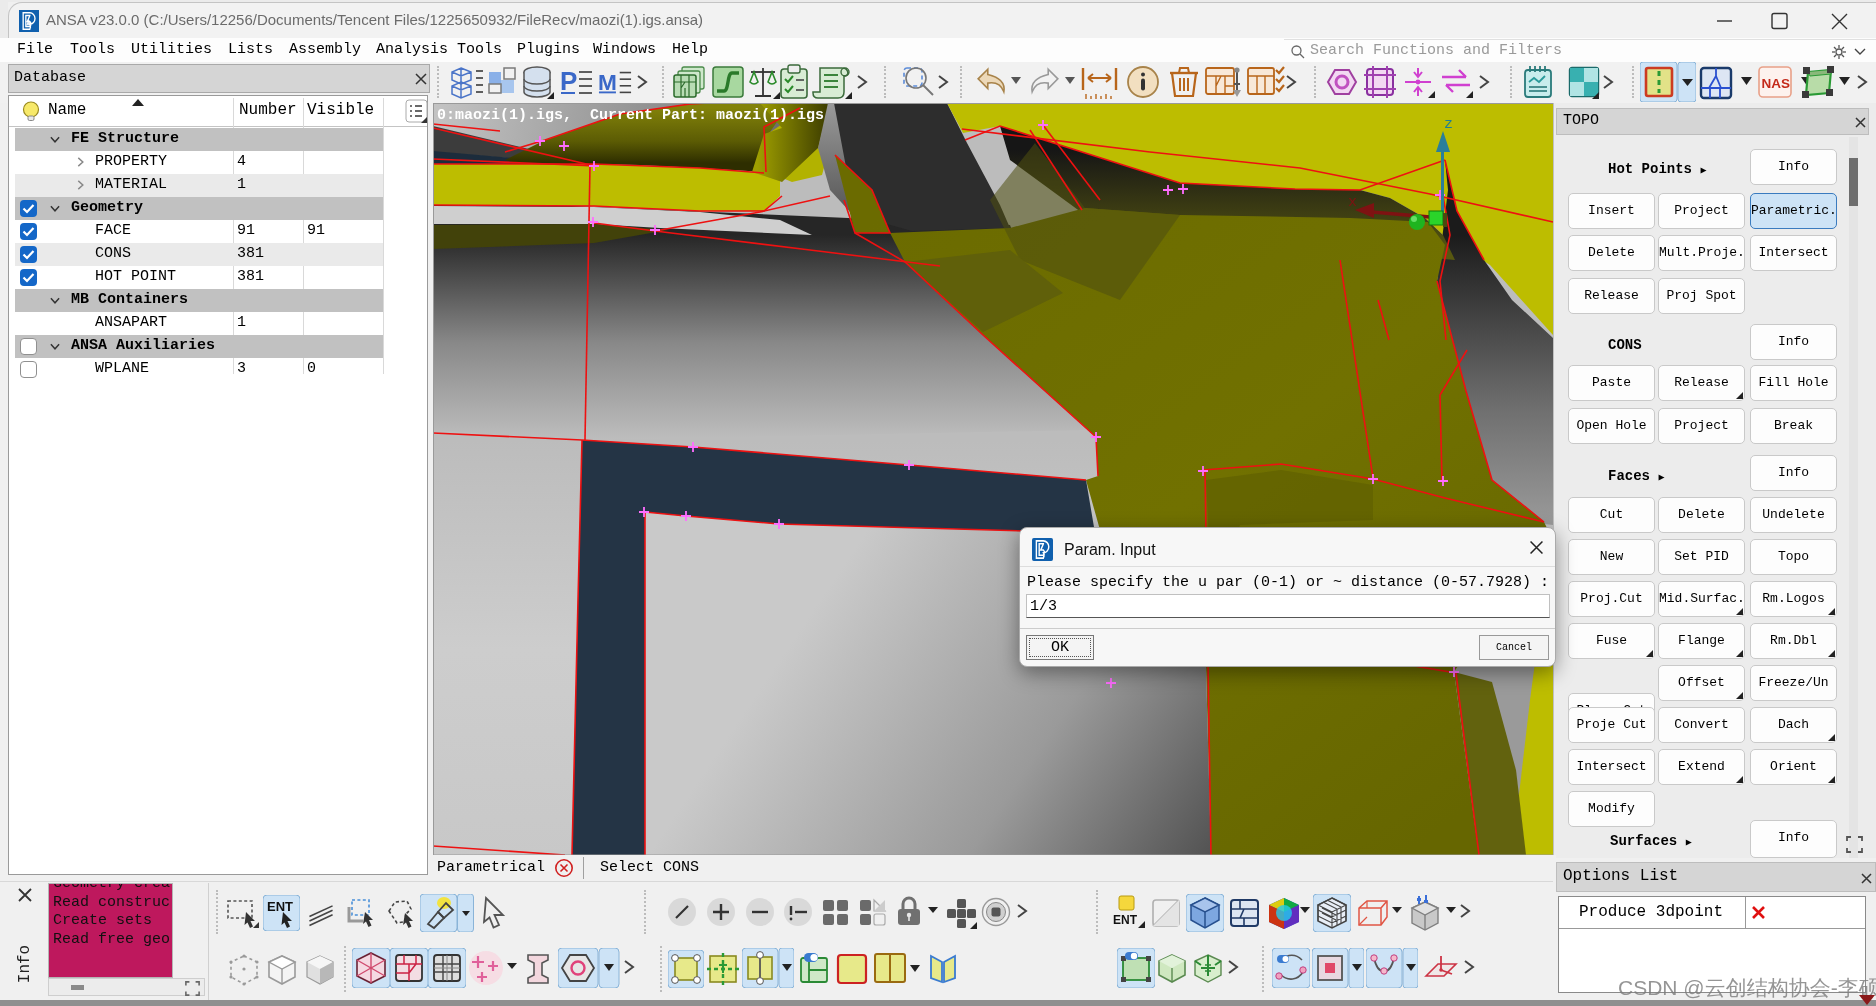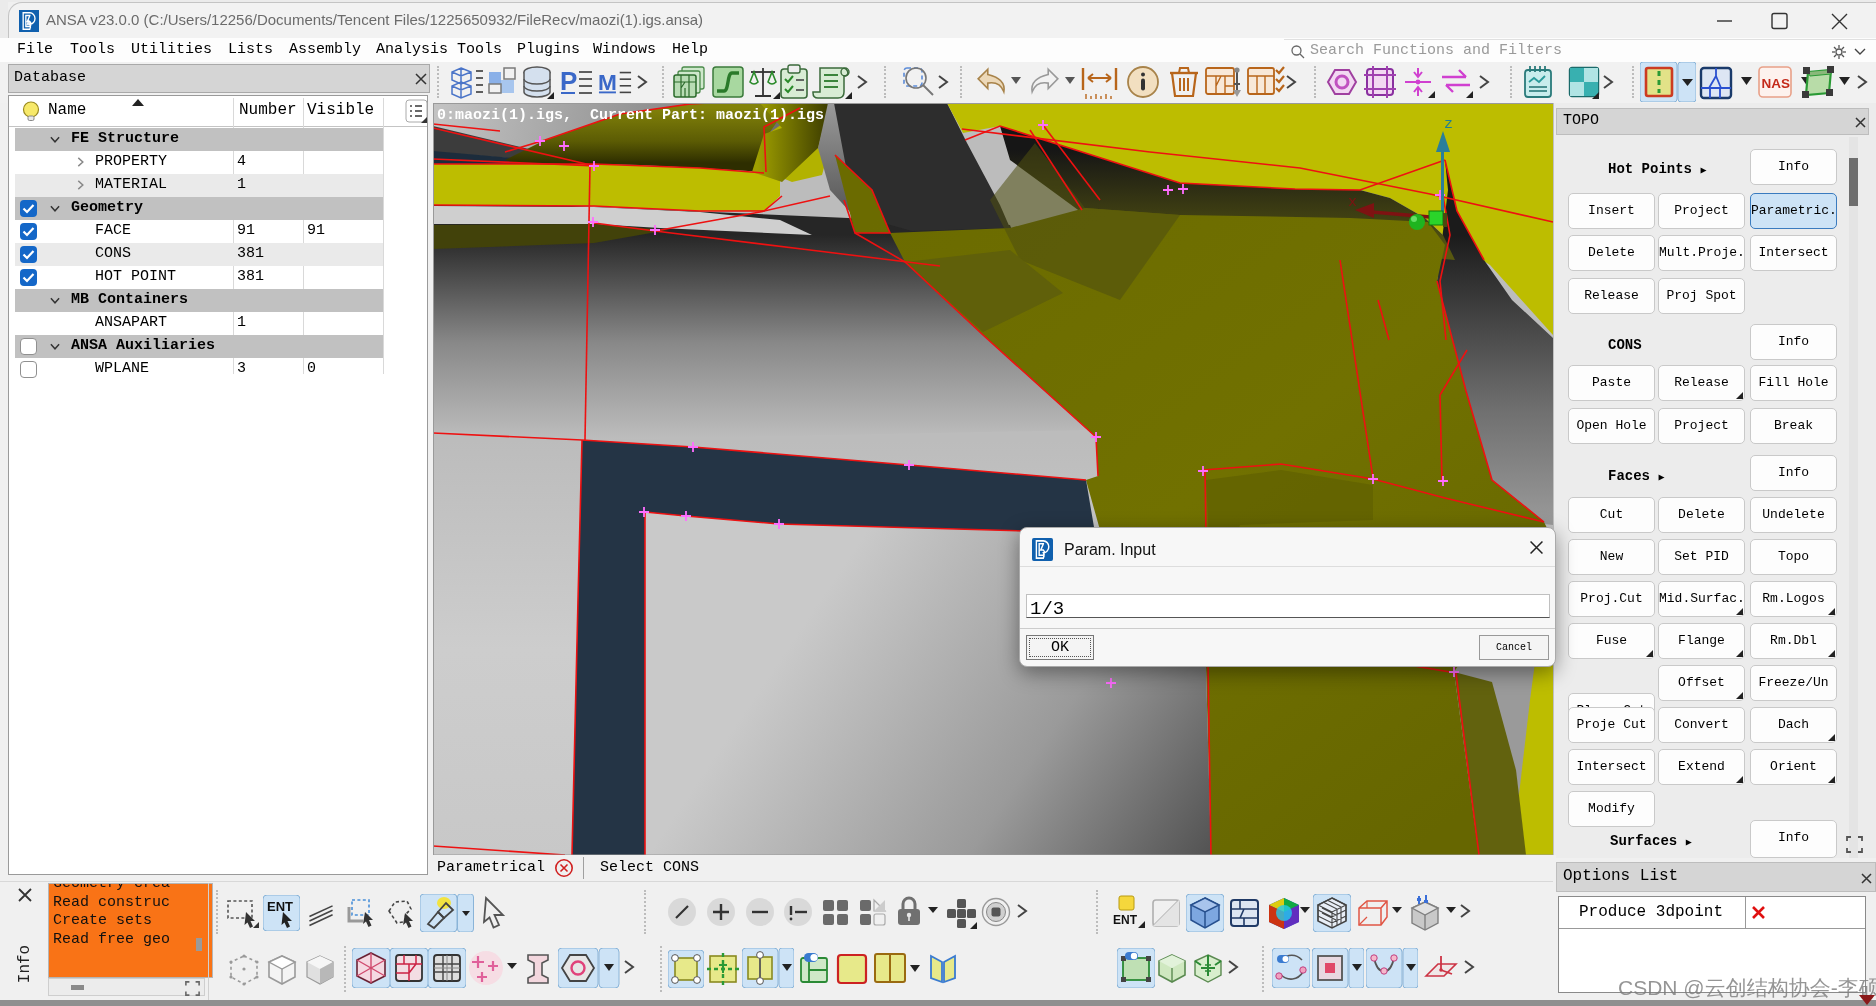--- a/index.html
+++ b/index.html
@@ -747,21 +747,21 @@
     <div class="abs" style="left:152px;top:2px;width:1px;height:22px;background:#a0a0a0"></div>
     <span class="abs" style="left:169px;top:4px">Select CONS</span>
   </div>
 
   <div id="bottombar"></div>
 
   <svg class="abs" style="left:16px;top:886px" width="18" height="18" viewBox="0 0 18 18">
     <path d="M3 3 L15 15 M15 3 L3 15" stroke="#333" stroke-width="1.8"></path>
   </svg>
   <div class="abs" style="left:14px;top:925px;font-size:16px;color:#222;transform:rotate(-90deg);transform-origin:center;white-space:nowrap;top:955px;left:6px">Info</div>
-  <div class="abs" style="left:48px;top:883px;width:165px;height:95px;background:#f97316;border:1px solid #b5b5b5;overflow:hidden;font-size:15px;line-height:18.5px;color:#111">
+  <div class="abs" style="left:48px;top:883px;width:125px;height:95px;background:#be185d;border:1px solid #b5b5b5;overflow:hidden;font-size:15px;line-height:18.5px;color:#111">
     <div style="margin-top:-9px;margin-left:4px">Geometry crea<br>Read construc<br>Create sets<br>Read free geo</div>
     <div class="abs" style="left:147px;top:54px;width:6px;height:13px;background:#9a9a9a"></div>
   </div>
   <div class="abs" style="left:48px;top:978px;width:157px;height:18px;background:#ececec;border:1px solid #cecece">
     <div class="abs" style="left:22px;top:6px;width:13px;height:5px;background:#8a8a8a"></div>
     <svg class="abs" style="left:136px;top:2px" width="15" height="15" viewBox="0 0 17 17">
       <g stroke="#666" stroke-width="1.8" fill="none">
         <path d="M1 5 L1 1 L5 1"></path>
         <path d="M12 1 L16 1 L16 5"></path>
         <path d="M16 12 L16 16 L12 16"></path>
@@ -1123,19 +1123,20 @@
   <div id="dialog">
     <svg class="abs" style="left:12px;top:10px" width="21" height="23" viewBox="0 0 24 24" preserveAspectRatio="none">
       <rect x="0" y="0" width="24" height="24" fill="#1060ae" rx="2"></rect>
       <path d="M5 3 L13 3 A6.2 6.2 0 0 1 13 15.4 A6.2 6.2 0 0 1 13 21 L5 21 Z M8.2 6 L8.2 18 L13 18 A3.4 3.4 0 0 0 13 12.6 L10 12.6 L13 6.2 A3.2 3.2 0 0 0 13 6 Z" fill="none" stroke="#fff" stroke-width="1.6"></path>
     </svg>
     <span class="abs sans" style="left:44px;top:13px;font-size:16px;color:#111">Param. Input</span>
     <svg class="abs" style="left:508px;top:11px" width="17" height="17" viewBox="0 0 20 20">
       <path d="M3 3 L17 17 M17 3 L3 17" stroke="#222" stroke-width="1.8"></path>
     </svg>
     <div class="abs" style="left:0;top:38px;width:535px;height:1px;background:#ddd"></div>
+    <span class="abs" style="left:7px;top:46px;font-size:15px">Please specify the u par (0-1) or ~ distance (0-57.7928) :</span>
     <div class="abs" style="left:6px;top:66px;width:524px;height:24px;background:#fff;border:1px solid #c0c0c0;border-bottom:1px solid #555">
-      <span class="abs" style="left:3px;top:3px;font-size:19px">1/3</span>
+      <span class="abs" style="left:3px;top:3px;font-size:15px">1/3</span>
     </div>
     <div class="abs" style="left:0;top:100px;width:535px;height:1px;background:#ccc"></div>
     <div class="abs" style="left:6px;top:107px;width:68px;height:25px;background:#f4f4f4;border:1px solid #777;outline:1px dotted #555;outline-offset:-4px;text-align:center;font-size:15px;line-height:23px">OK</div>
     <div class="abs" style="left:459px;top:107px;width:70px;height:25px;background:#f4f4f4;border:1px solid #999;text-align:center;font-size:10px;line-height:23px">Cancel</div>
   </div>
 
 </body></html>

